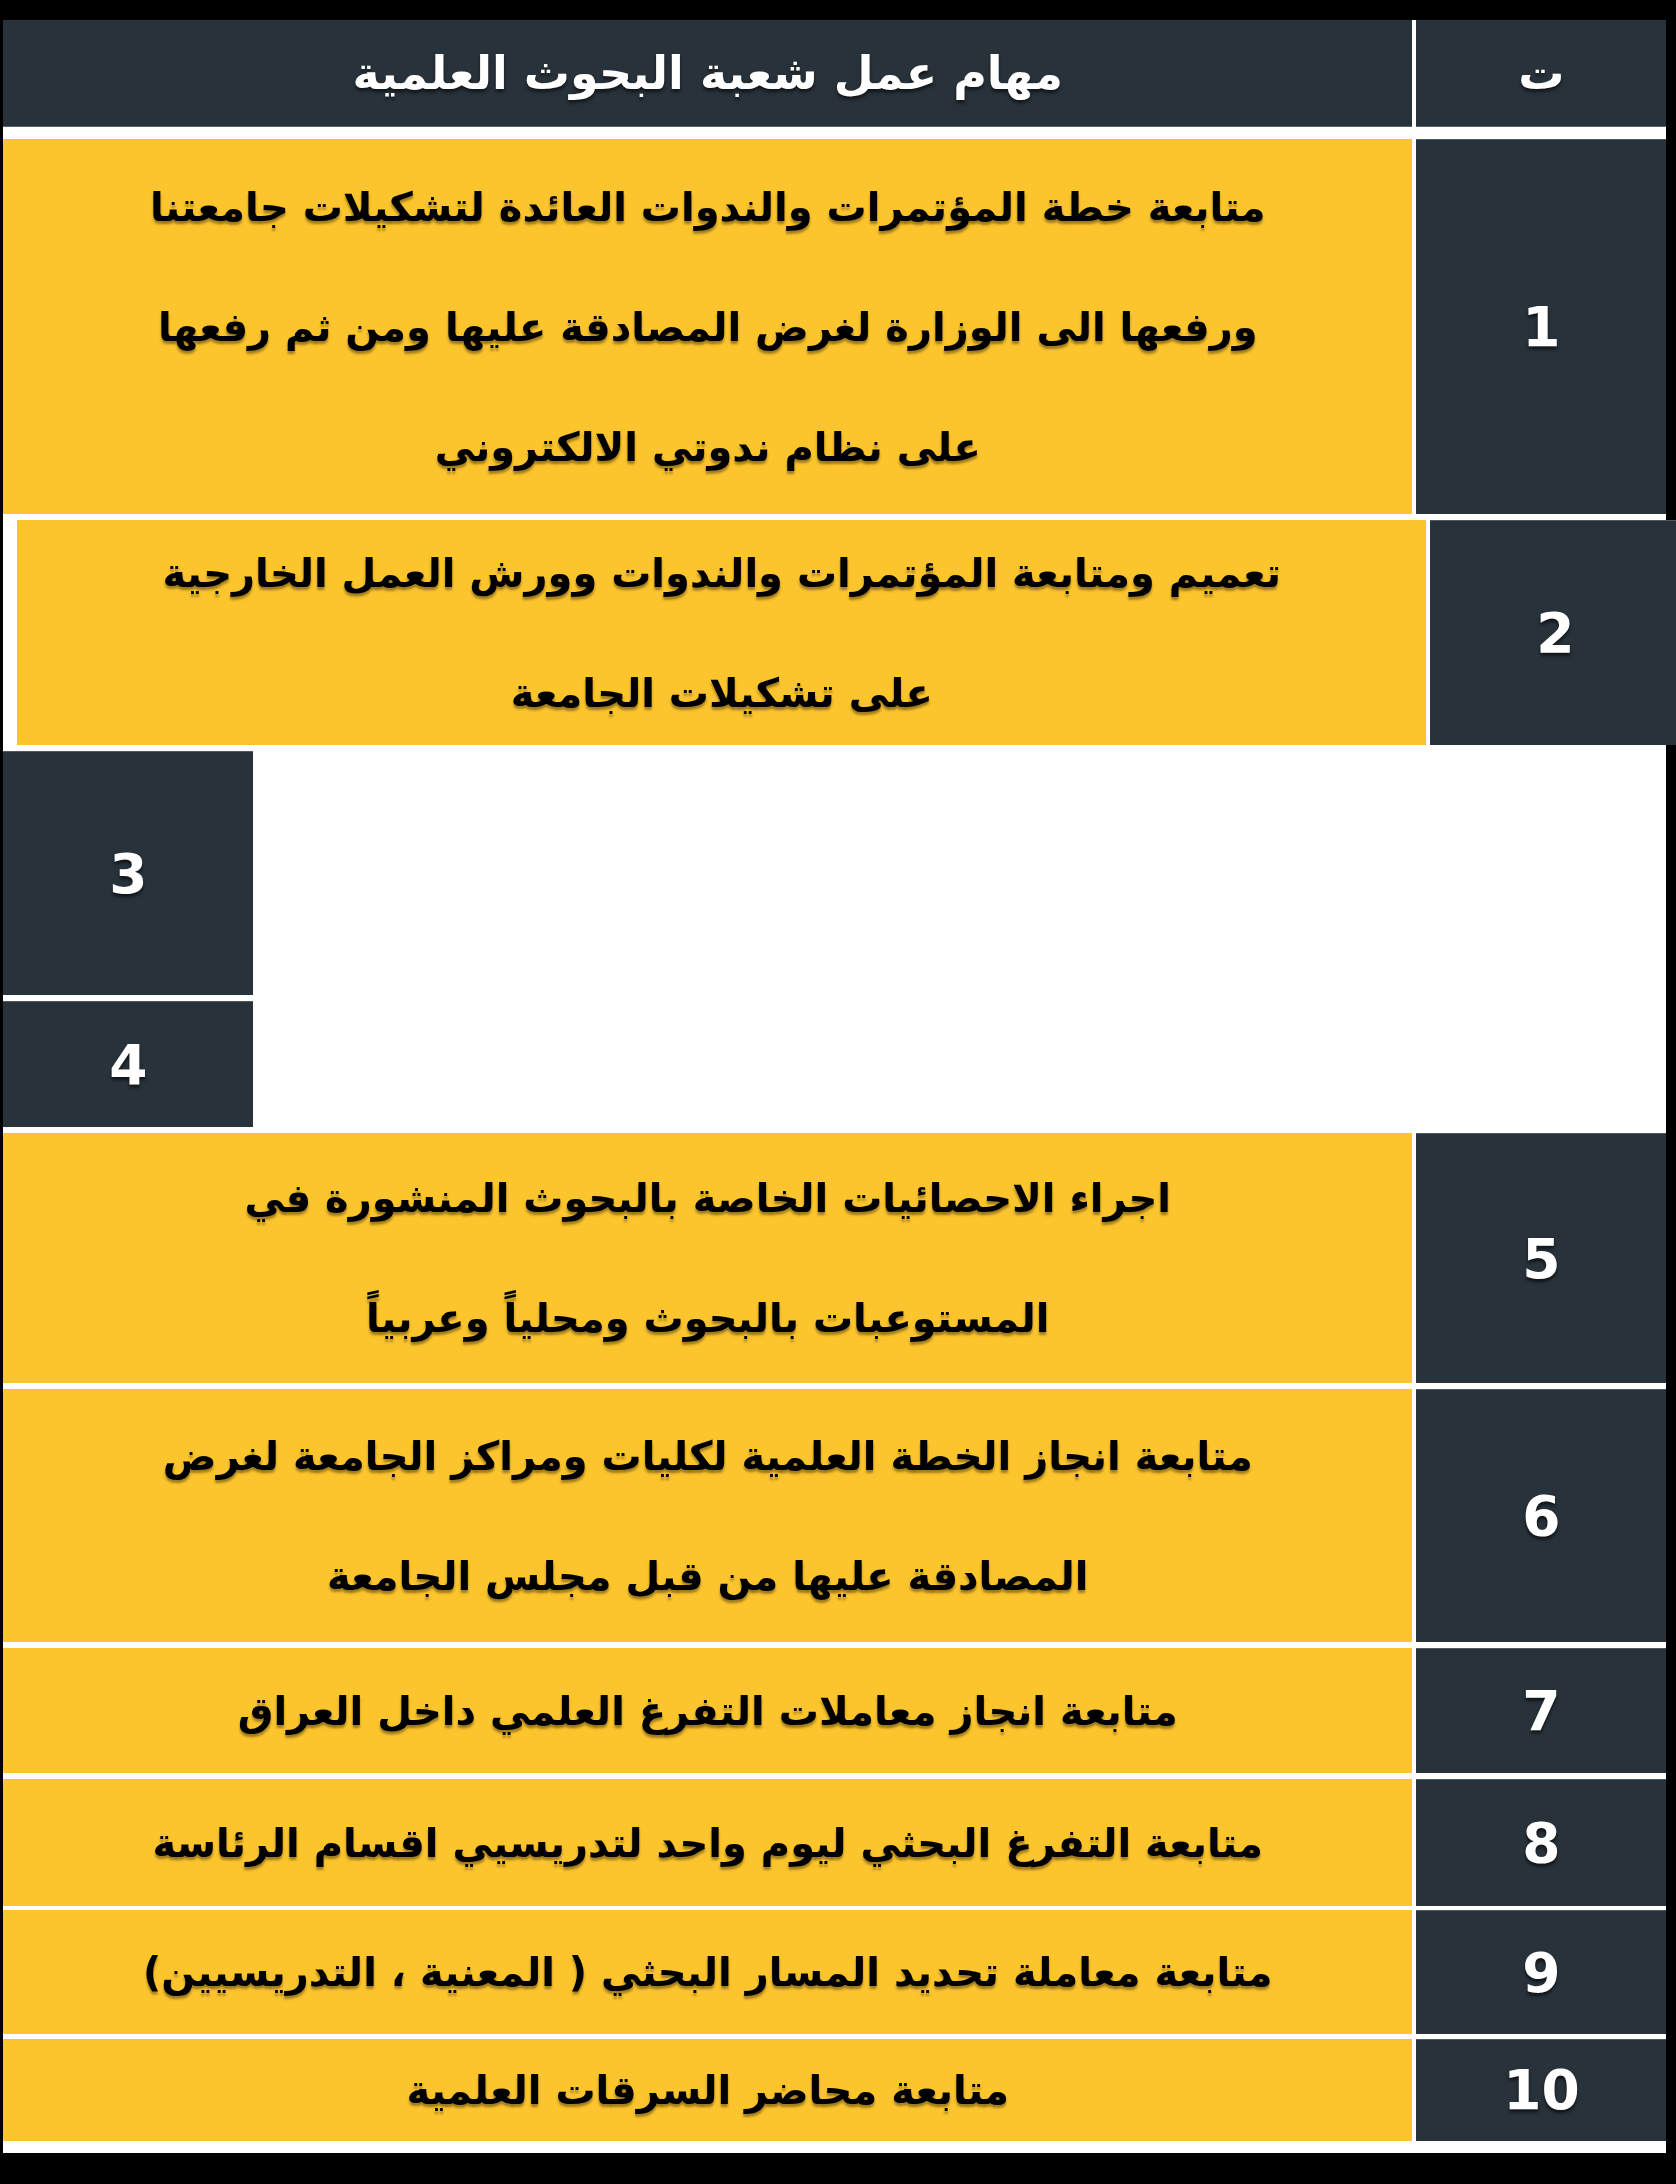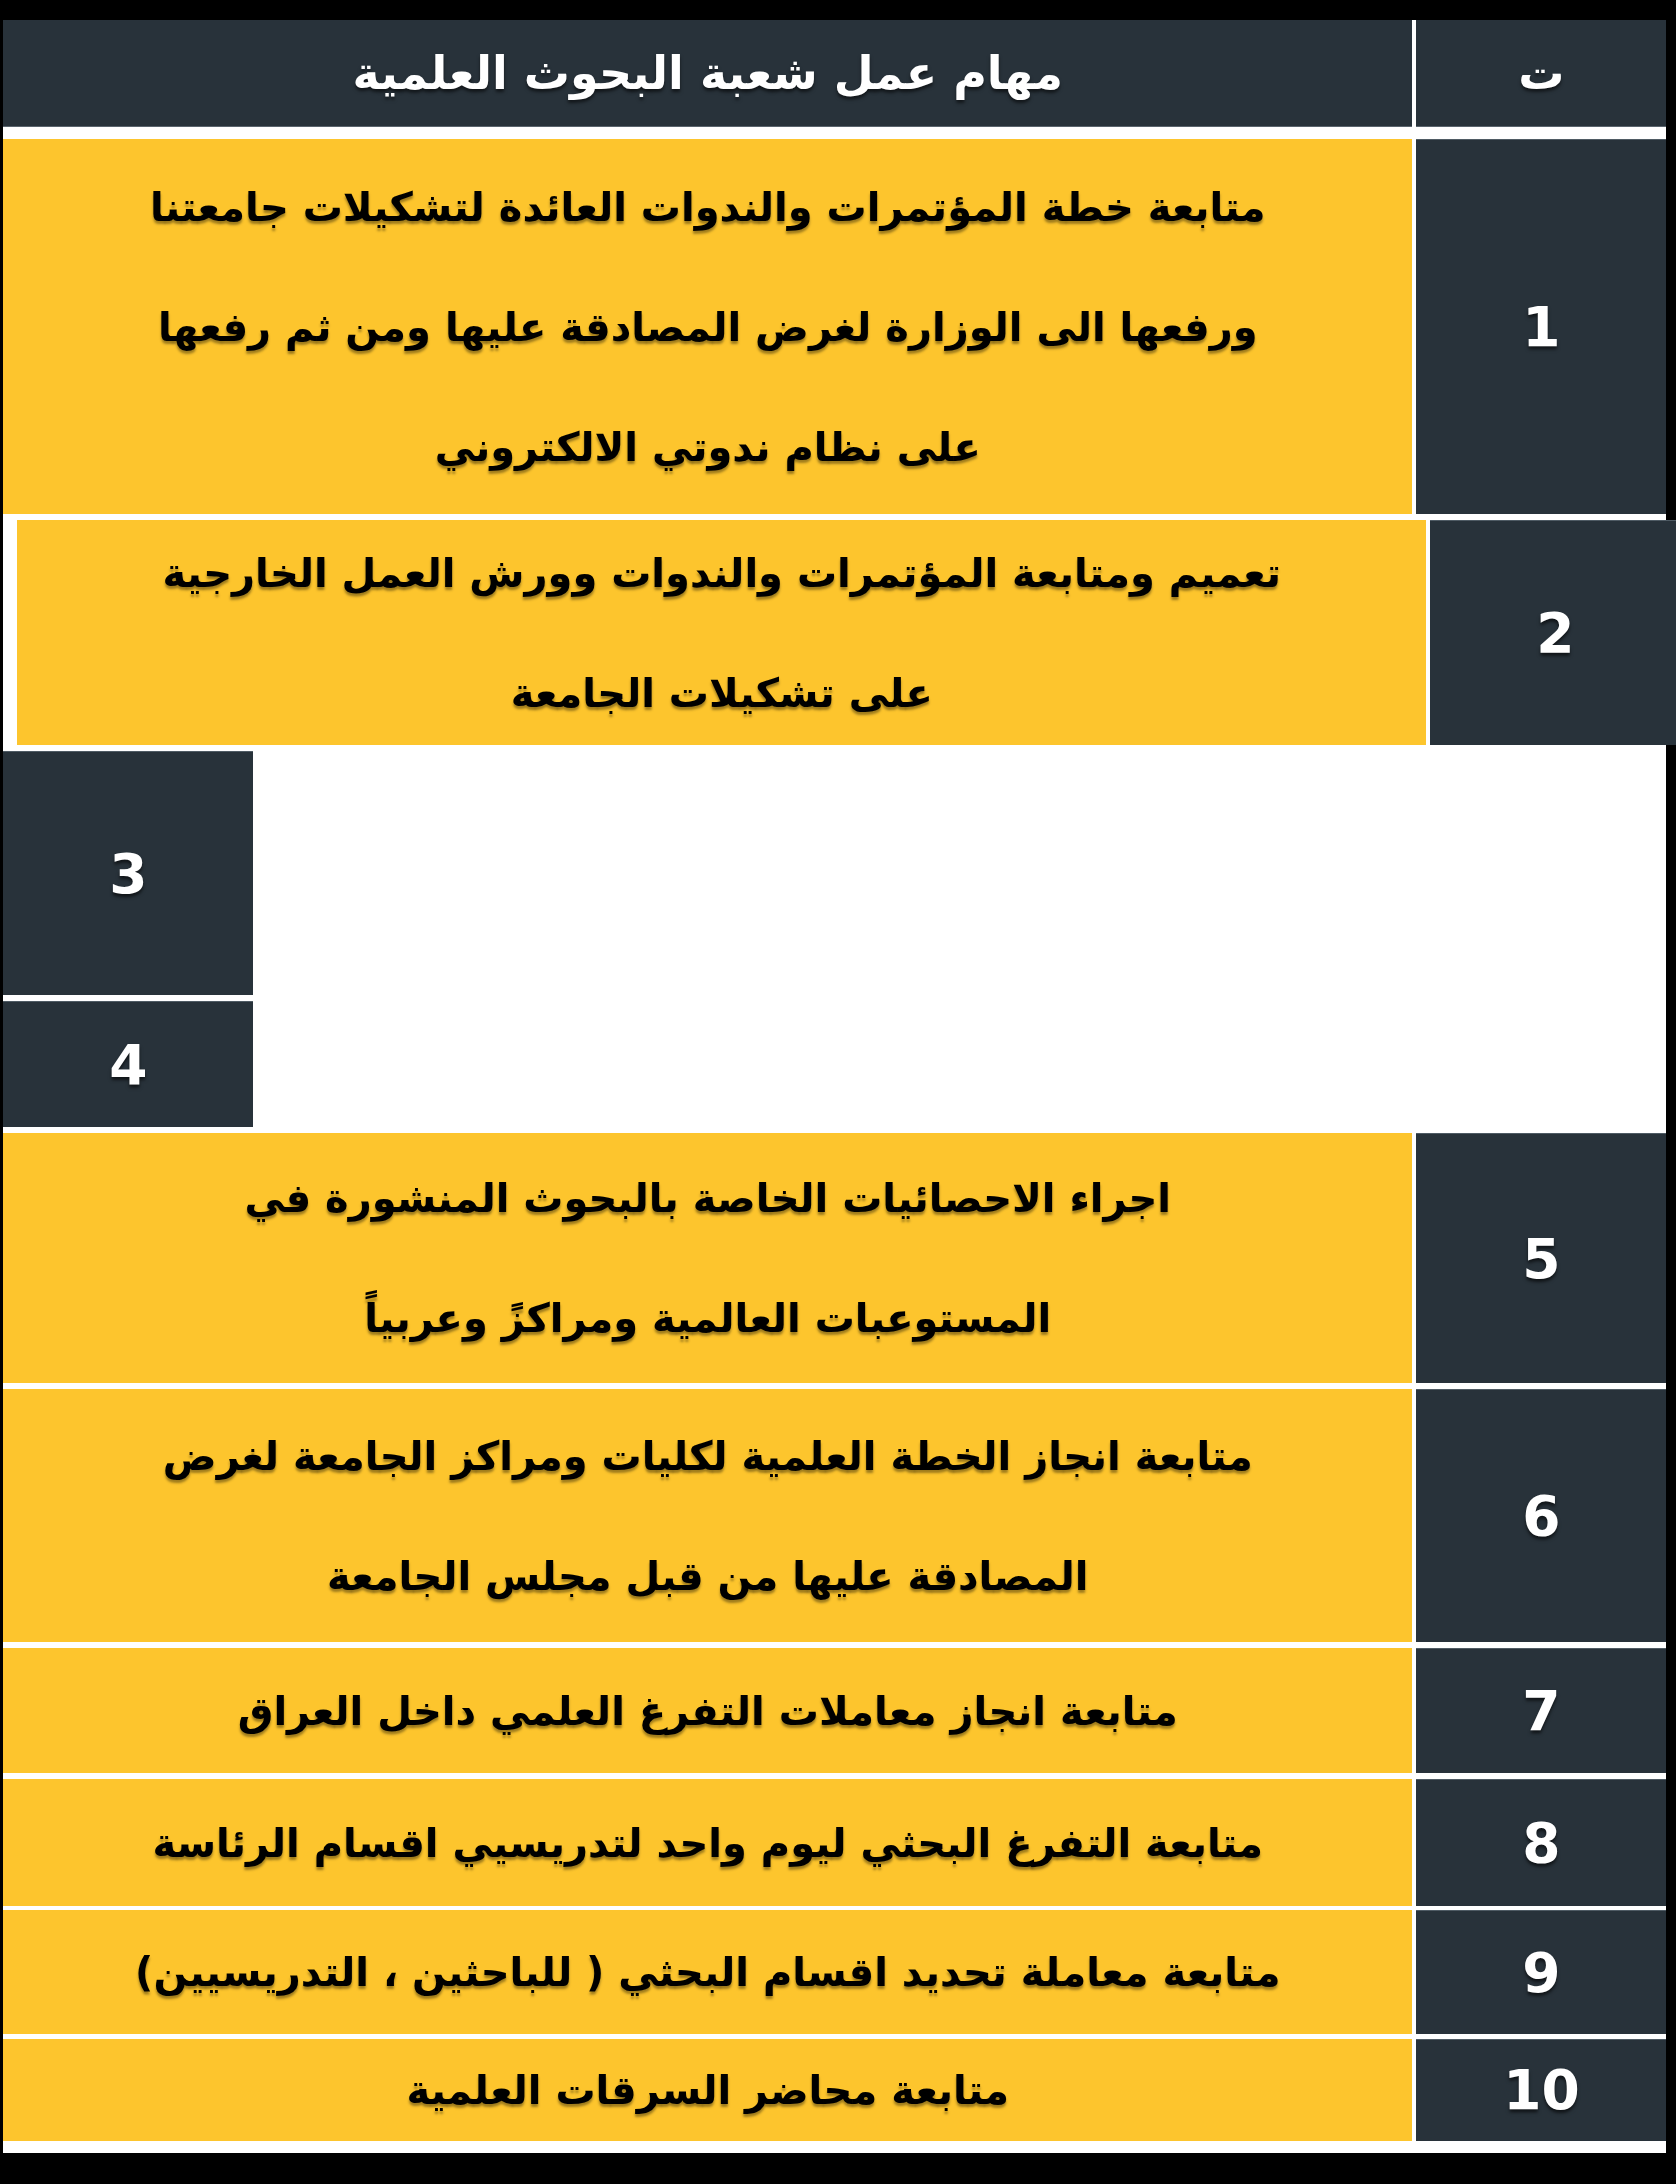--- a/index.html
+++ b/index.html
@@ -127,21 +127,21 @@
 
   <div class="row r4">
     <div class="cell num">
       <span class="num-text">4</span>
     </div>
   </div>
 
   <div class="row r5">
     <div class="cell task">
       <div class="task-text">اجراء الاحصائيات الخاصة بالبحوث المنشورة في
-المستوعبات العالمية ومراكزً وعربياً</div>
+المستوعبات بالبحوث ومحلياً وعربياً</div>
     </div>
     <div class="cell num">
       <span class="num-text">5</span>
     </div>
   </div>
 
   <div class="row r6">
     <div class="cell task">
       <div class="task-text">متابعة انجاز الخطة العلمية لكليات ومراكز الجامعة لغرض
 المصادقة عليها من قبل مجلس الجامعة</div>
@@ -164,21 +164,21 @@
     <div class="cell task">
       <div class="task-text">متابعة التفرغ البحثي ليوم واحد لتدريسيي اقسام الرئاسة</div>
     </div>
     <div class="cell num">
       <span class="num-text">8</span>
     </div>
   </div>
 
   <div class="row r9">
     <div class="cell task">
-      <div class="task-text">متابعة معاملة تحديد اقسام البحثي ( للباحثين ، التدريسيين)</div>
+      <div class="task-text">متابعة معاملة تحديد المسار البحثي ( المعنية ، التدريسيين)</div>
     </div>
     <div class="cell num">
       <span class="num-text">9</span>
     </div>
   </div>
 
   <div class="row r10">
     <div class="cell task">
       <div class="task-text">متابعة محاضر السرقات العلمية</div>
     </div>

